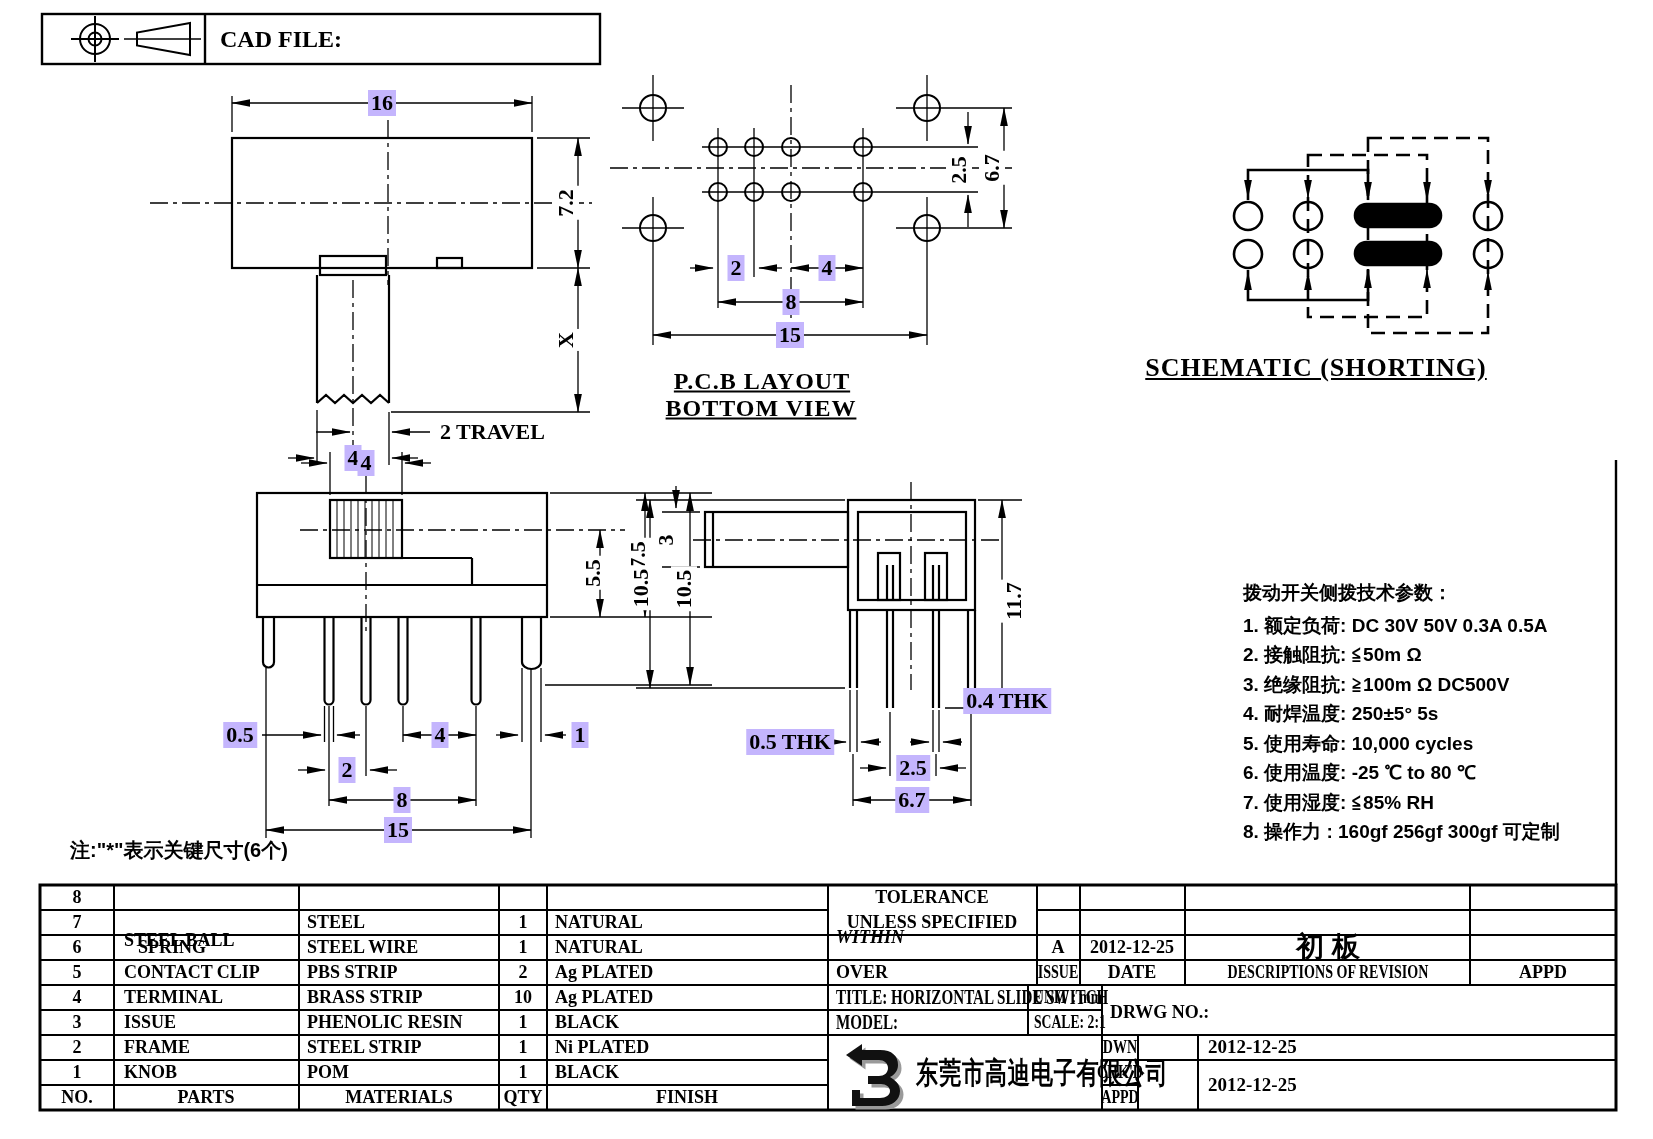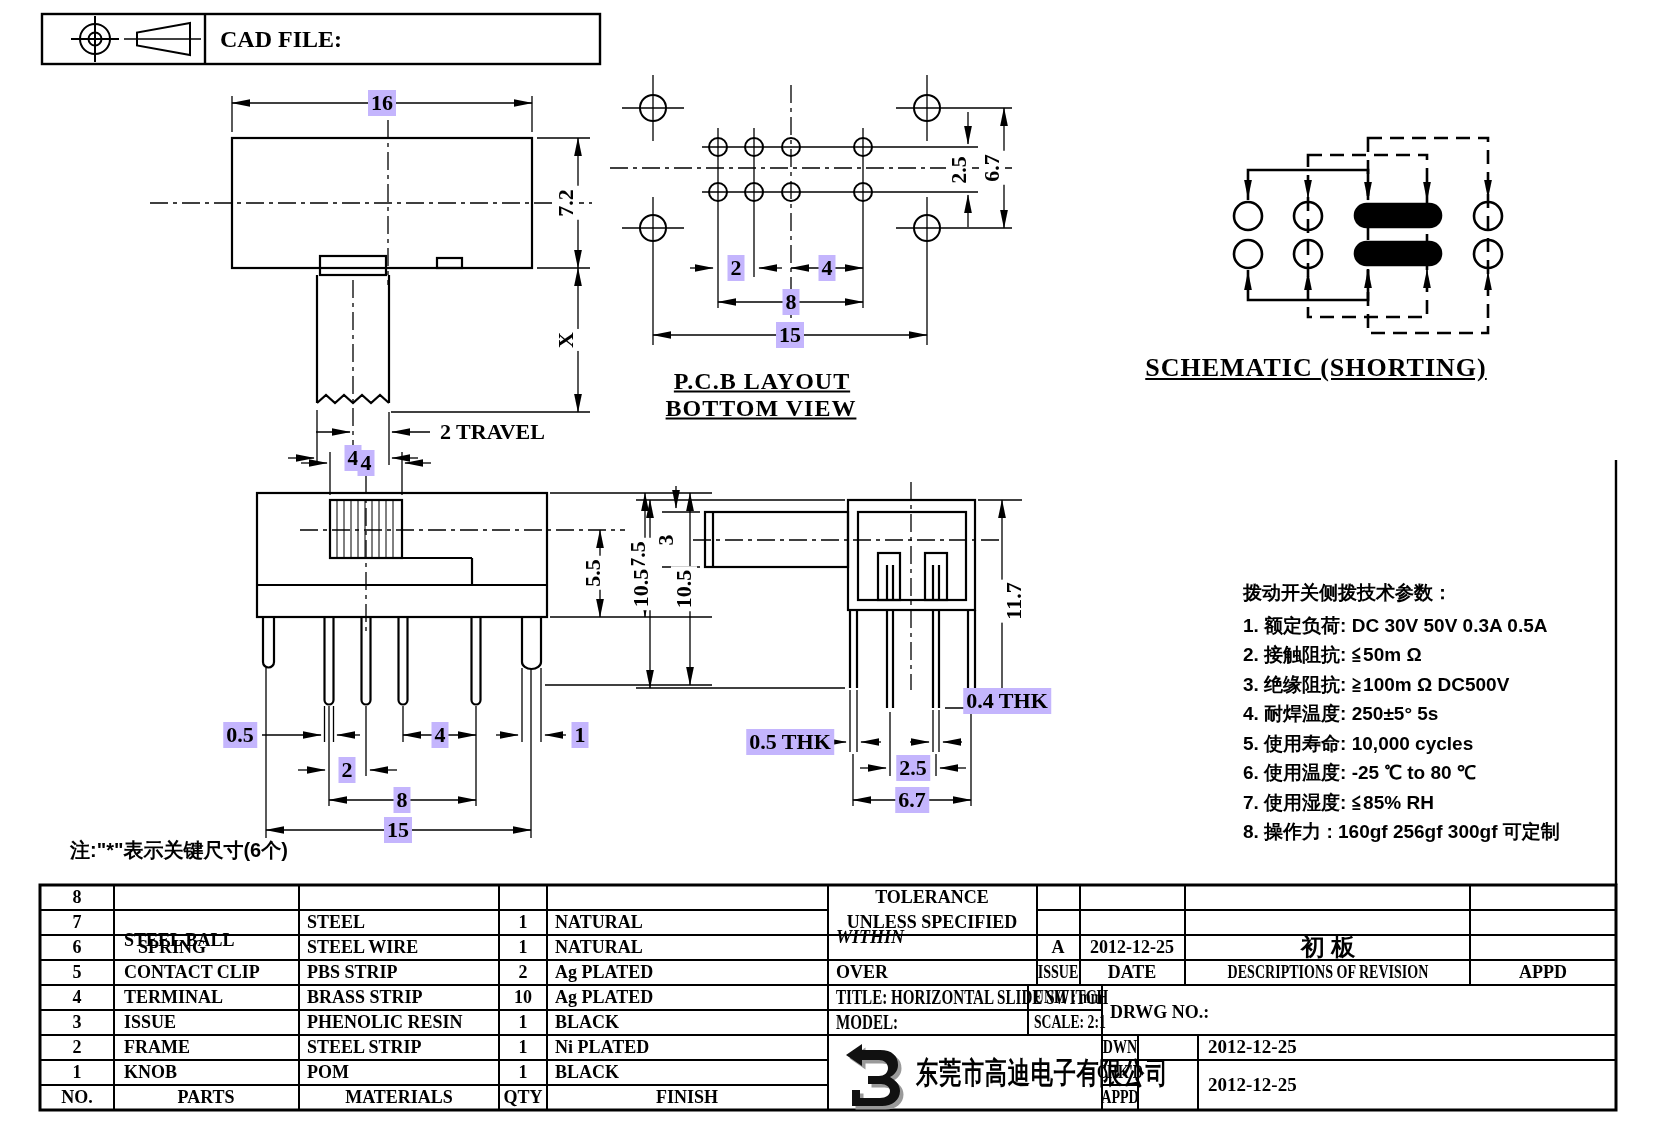--- a/index.html
+++ b/index.html
@@ -439,21 +439,21 @@
 <div class="txt tc" style="left:687px;top:1097px;">FINISH</div>
 
 <div class="txt tc" style="left:932px;top:897px;">TOLERANCE</div>
 <div class="txt tc" style="left:932px;top:922px;">UNLESS   SPECIFIED</div>
 <div class="txt tl" style="left:836px;top:937px;font-style:italic;">WITHIN</div>
 <div class="txt tl" style="left:836px;top:972px;text-align:right;">OVER</div>
 <div class="txt tc" style="left:1058px;top:947px;">A</div>
 <div class="txt tcs" style="left:1058px;top:972px;">ISSUE</div>
 <div class="txt tc" style="left:1132px;top:947px;">2012-12-25</div>
 <div class="txt tc" style="left:1132px;top:972px;">DATE</div>
-<div class="txt tc cjk" style="left:1328px;top:947px;font-size:24px;">初 板</div>
+<div class="txt tc cjk" style="left:1328px;top:947px;font-size:28px;">初 板</div>
 <div class="txt tcs" style="left:1328px;top:972px;">DESCRIPTIONS  OF  REVISION</div>
 <div class="txt tc" style="left:1543px;top:972px;">APPD</div>
 
 <div class="txt tls big" style="left:836px;top:997px;">TITLE:  HORIZONTAL  SLIDE  SWITCH</div>
 <div class="txt tls" style="left:1034px;top:997px;">UNIT : mm</div>
 <div class="txt tls big" style="left:836px;top:1022px;">MODEL:</div>
 <div class="txt tls" style="left:1034px;top:1022px;">SCALE:  2:1</div>
 <div class="txt tl" style="left:1110px;top:1012px;">DRWG  NO.:</div>
 
 <div class="txt tcs" style="left:1120px;top:1047px;">DWN</div>

